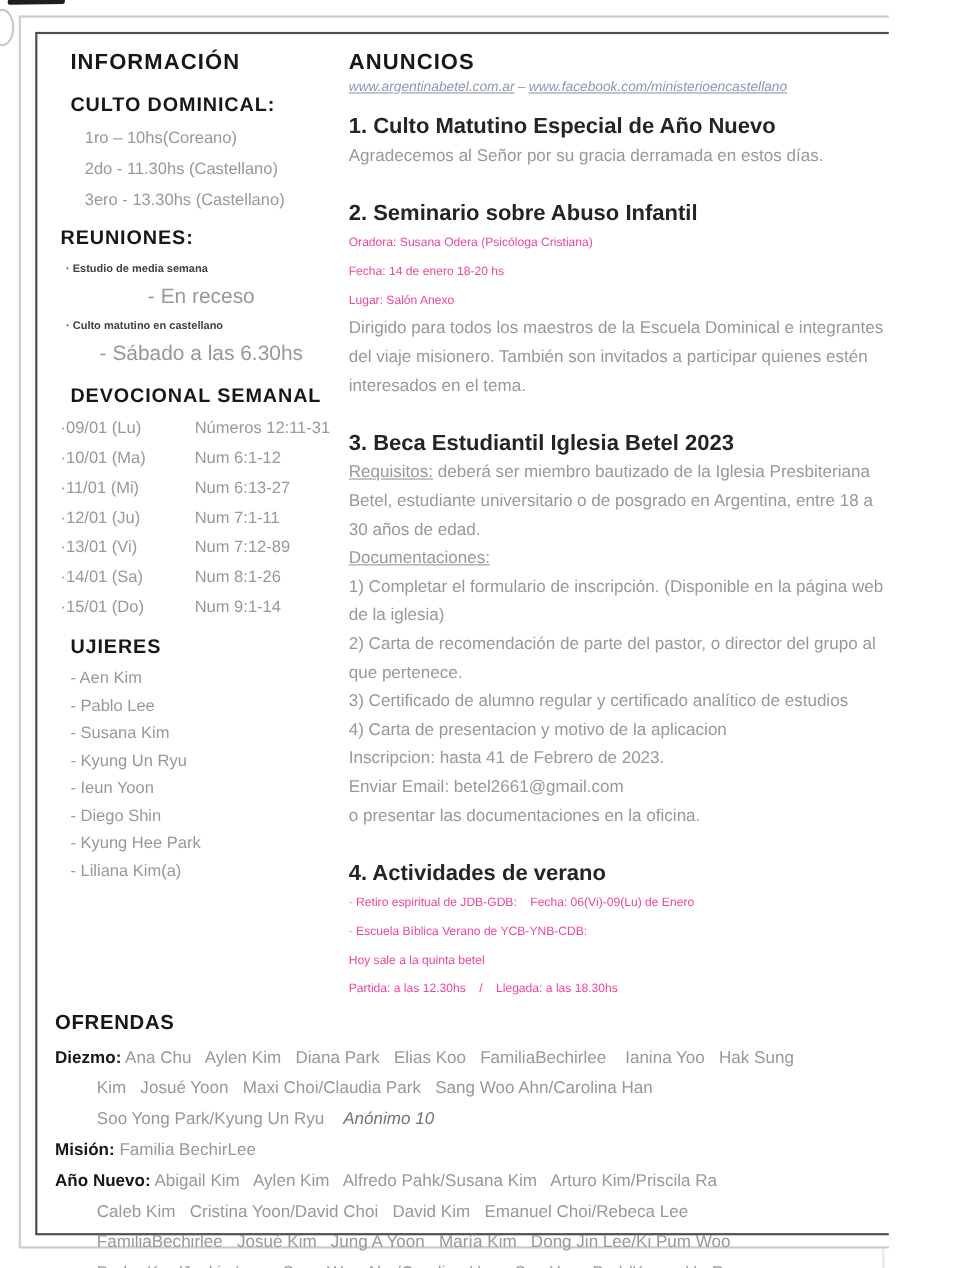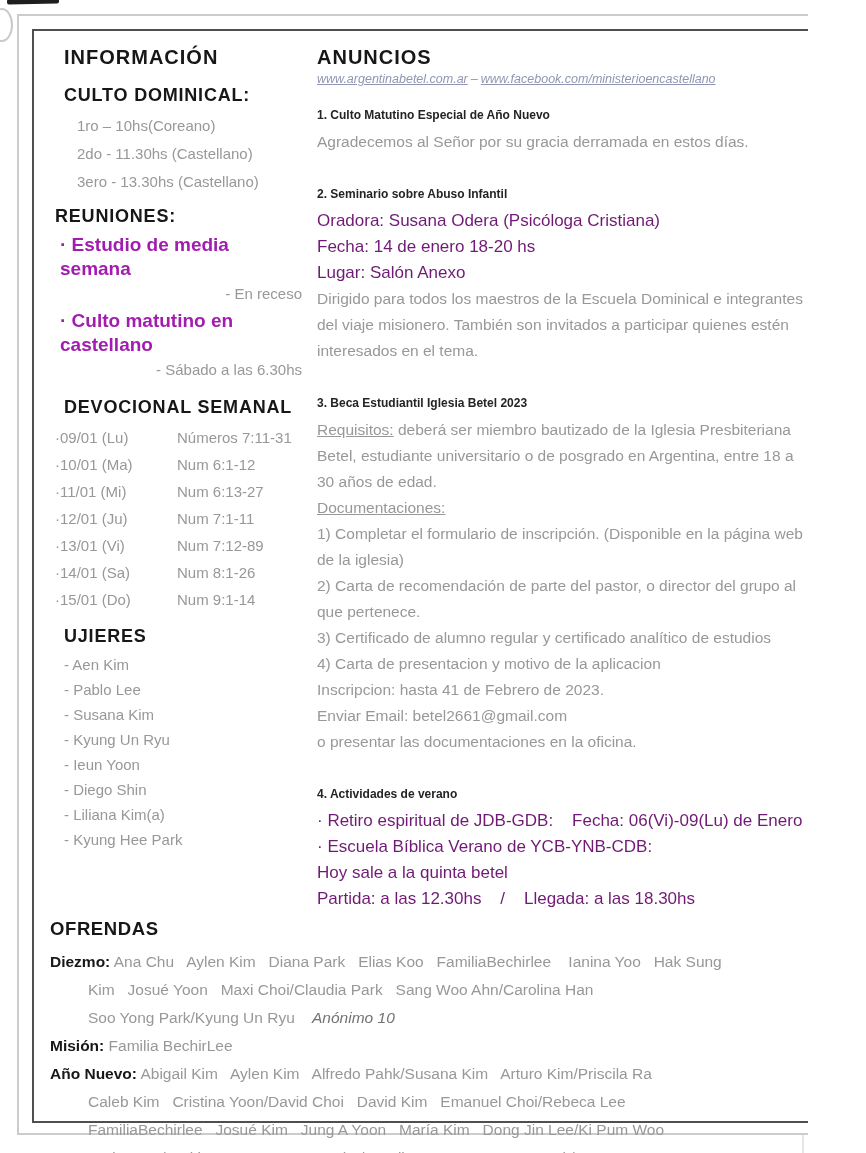--- a/index.html
+++ b/index.html
@@ -33,35 +33,35 @@
     margin:0 0 16px 0;font-size:20px;font-weight:700;color:#171717;
     letter-spacing:1px;
   }
   .sub-heading{
     margin:10px 0 6px 0;font-size:18px;font-weight:700;color:#171717;
     letter-spacing:0.8px;
   }
   .indent-list .gray-item{padding-left:13px;font-size:15px;line-height:28px;color:#989898;white-space:pre-wrap;}
   .pull9{margin-left:-9px;}
   .reunion{margin:2px 0 2px 0;}
-  .reunion-title{margin-left:-4px;font-size:19px;font-weight:700;color:#a21caf;line-height:24px;}
-  .reunion-note{text-align:right;font-size:15px;color:#989898;line-height:26px;padding-right:2px;}
+  .reunion-title{margin-left:-4px;font-size:10px;font-weight:700;color:#404040;line-height:24px;}
+  .reunion-note{text-align:center;font-size:19px;color:#989898;line-height:26px;padding-right:2px;}
   .devocional{margin-left:-9px;margin-top:2px;}
   .dev-row{display:flex;font-size:15px;line-height:27px;color:#989898;}
   .dev-date{flex:0 0 122px;}
   .dev-passage{flex:1;}
   .usher{font-size:15px;line-height:25px;color:#989898;}
 
   .links-line{margin:0 0 16px 0;font-size:12.5px;line-height:16px;}
   .link{color:#8f96b2;font-style:italic;text-decoration:underline;cursor:pointer;}
   .link-sep{color:#9aa0b5;font-style:italic;padding:0 3px;}
   .announcement{margin-bottom:27px;}
-  .announcement h3{margin:0 0 2px 0;font-size:12px;font-weight:600;color:#242424;line-height:24px;}
+  .announcement h3{margin:0 0 2px 0;font-size:20px;font-weight:600;color:#242424;line-height:24px;}
   .announcement p{margin:0;font-size:15.5px;line-height:26px;color:#989898;}
-  .announcement .line{font-size:17px;line-height:26px;color:#701a75;white-space:pre-wrap;}
+  .announcement .line{font-size:11px;line-height:26px;color:#ec4899;white-space:pre-wrap;}
   .u{text-decoration:underline;}
 
   .ofrendas{margin-left:-14px;margin-top:6px;}
   .ofrendas-title{margin:0 0 8px 0;font-size:18.5px;font-weight:700;color:#171717;letter-spacing:0.6px;}
   .entry{font-size:15.5px;line-height:28px;}
   .entry-line{white-space:pre-wrap;color:#989898;}
   .entry-line .label{font-weight:700;color:#171717;}
   .entry-line.cont{padding-left:38px;}
   .anon{font-style:italic;color:#737373;}
 </style>
@@ -95,21 +95,21 @@
           </div>
           <div class="reunion">
             <div class="reunion-title">· Culto matutino en castellano</div>
             <div class="reunion-note">- Sábado a las 6.30hs</div>
           </div>
 
           <h2 class="sub-heading" style="margin-top:14px;">DEVOCIONAL SEMANAL</h2>
           <div class="devocional">
             <div class="dev-row">
               <span class="dev-date">·09/01 (Lu)</span>
-              <span class="dev-passage">Números 7:11-31</span>
+              <span class="dev-passage">Números 12:11-31</span>
             </div>
             <div class="dev-row">
               <span class="dev-date">·10/01 (Ma)</span>
               <span class="dev-passage">Num 6:1-12</span>
             </div>
             <div class="dev-row">
               <span class="dev-date">·11/01 (Mi)</span>
               <span class="dev-passage">Num 6:13-27</span>
             </div>
             <div class="dev-row">
@@ -131,22 +131,22 @@
           </div>
 
           <h2 class="sub-heading" style="margin-top:13px;margin-bottom:5px;">UJIERES</h2>
           <div>
             <div class="usher">- Aen Kim</div>
             <div class="usher">- Pablo Lee</div>
             <div class="usher">- Susana Kim</div>
             <div class="usher">- Kyung Un Ryu</div>
             <div class="usher">- Ieun Yoon</div>
             <div class="usher">- Diego Shin</div>
+            <div class="usher">- Kyung Hee Park</div>
             <div class="usher">- Liliana Kim(a)</div>
-            <div class="usher">- Kyung Hee Park</div>
           </div>
         </section>
 
         <section class="col-right">
           <h1 class="main-title" style="margin-bottom:2px;">ANUNCIOS</h1>
           <div class="links-line">
             <a class="link">www.argentinabetel.com.ar</a><span class="link-sep">–</span><a class="link">www.facebook.com/ministerioencastellano</a>
           </div>
 
           <div class="announcement">

